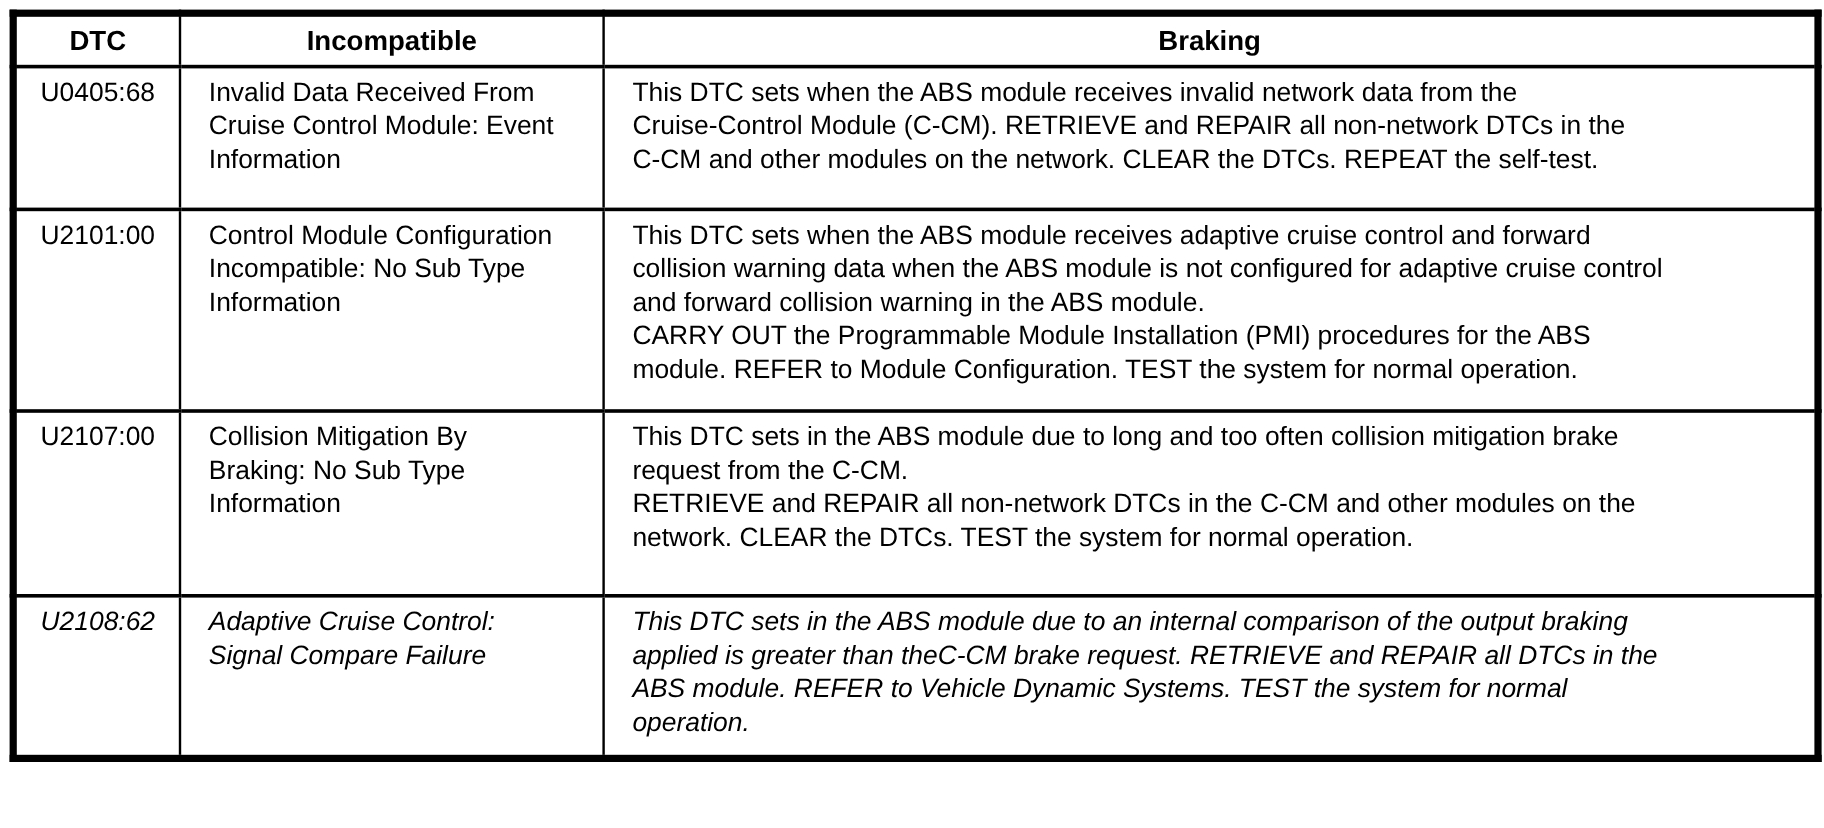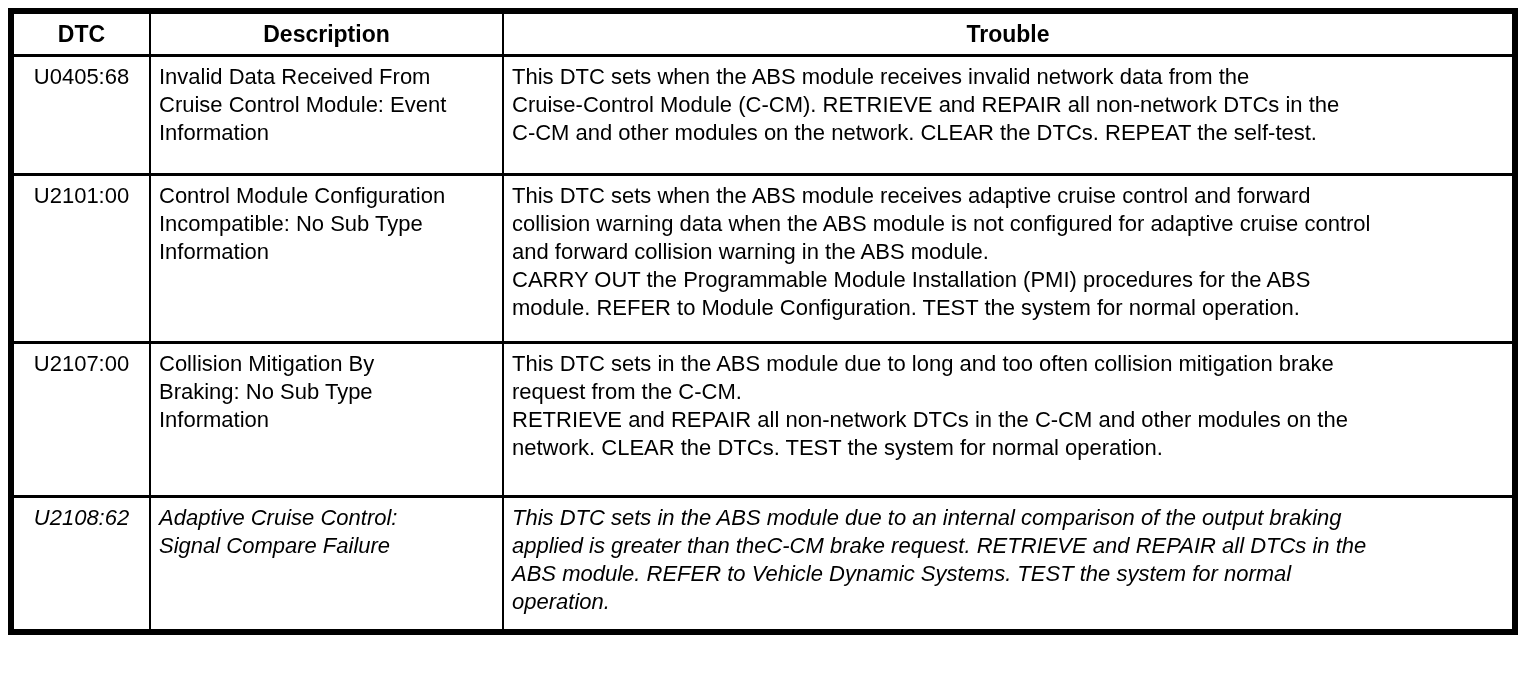--- a/index.html
+++ b/index.html
@@ -40,21 +40,21 @@
     font-weight: bold;
     text-align: center;
     vertical-align: middle;
     padding: 0;
     background: #ffffff;
   }
   td {
     font-size: 22px;
     line-height: 28px;
     vertical-align: top;
-    padding: 6px 8px;
+    padding: 6px 23px;
     white-space: pre-line;
     background: #ffffff;
     overflow: hidden;
   }
   td.dtc-cell {
     text-align: center;
     padding: 6px 2px;
   }
   tbody tr:nth-child(1) { height: 119px; }
   tbody tr:nth-child(2) { height: 168px; margin-top: 20px; }
@@ -67,22 +67,22 @@
 
 <table class="dtc-table">
   <colgroup>
     <col class="c1">
     <col class="c2">
     <col class="c3">
   </colgroup>
   <thead>
     <tr>
       <th>DTC</th>
-      <th>Description</th>
-      <th>Trouble</th>
+      <th>Incompatible</th>
+      <th>Braking</th>
     </tr>
   </thead>
   <tbody id="dtc-rows">
       <tr>
         <td class="dtc-cell">U0405:68</td>
         <td class="description-cell">Invalid Data Received From
 Cruise Control Module: Event
 Information</td>
         <td class="action-cell">This DTC sets when the ABS module receives invalid network data from the
 Cruise-Control Module (C-CM). RETRIEVE and REPAIR all non-network DTCs in the

